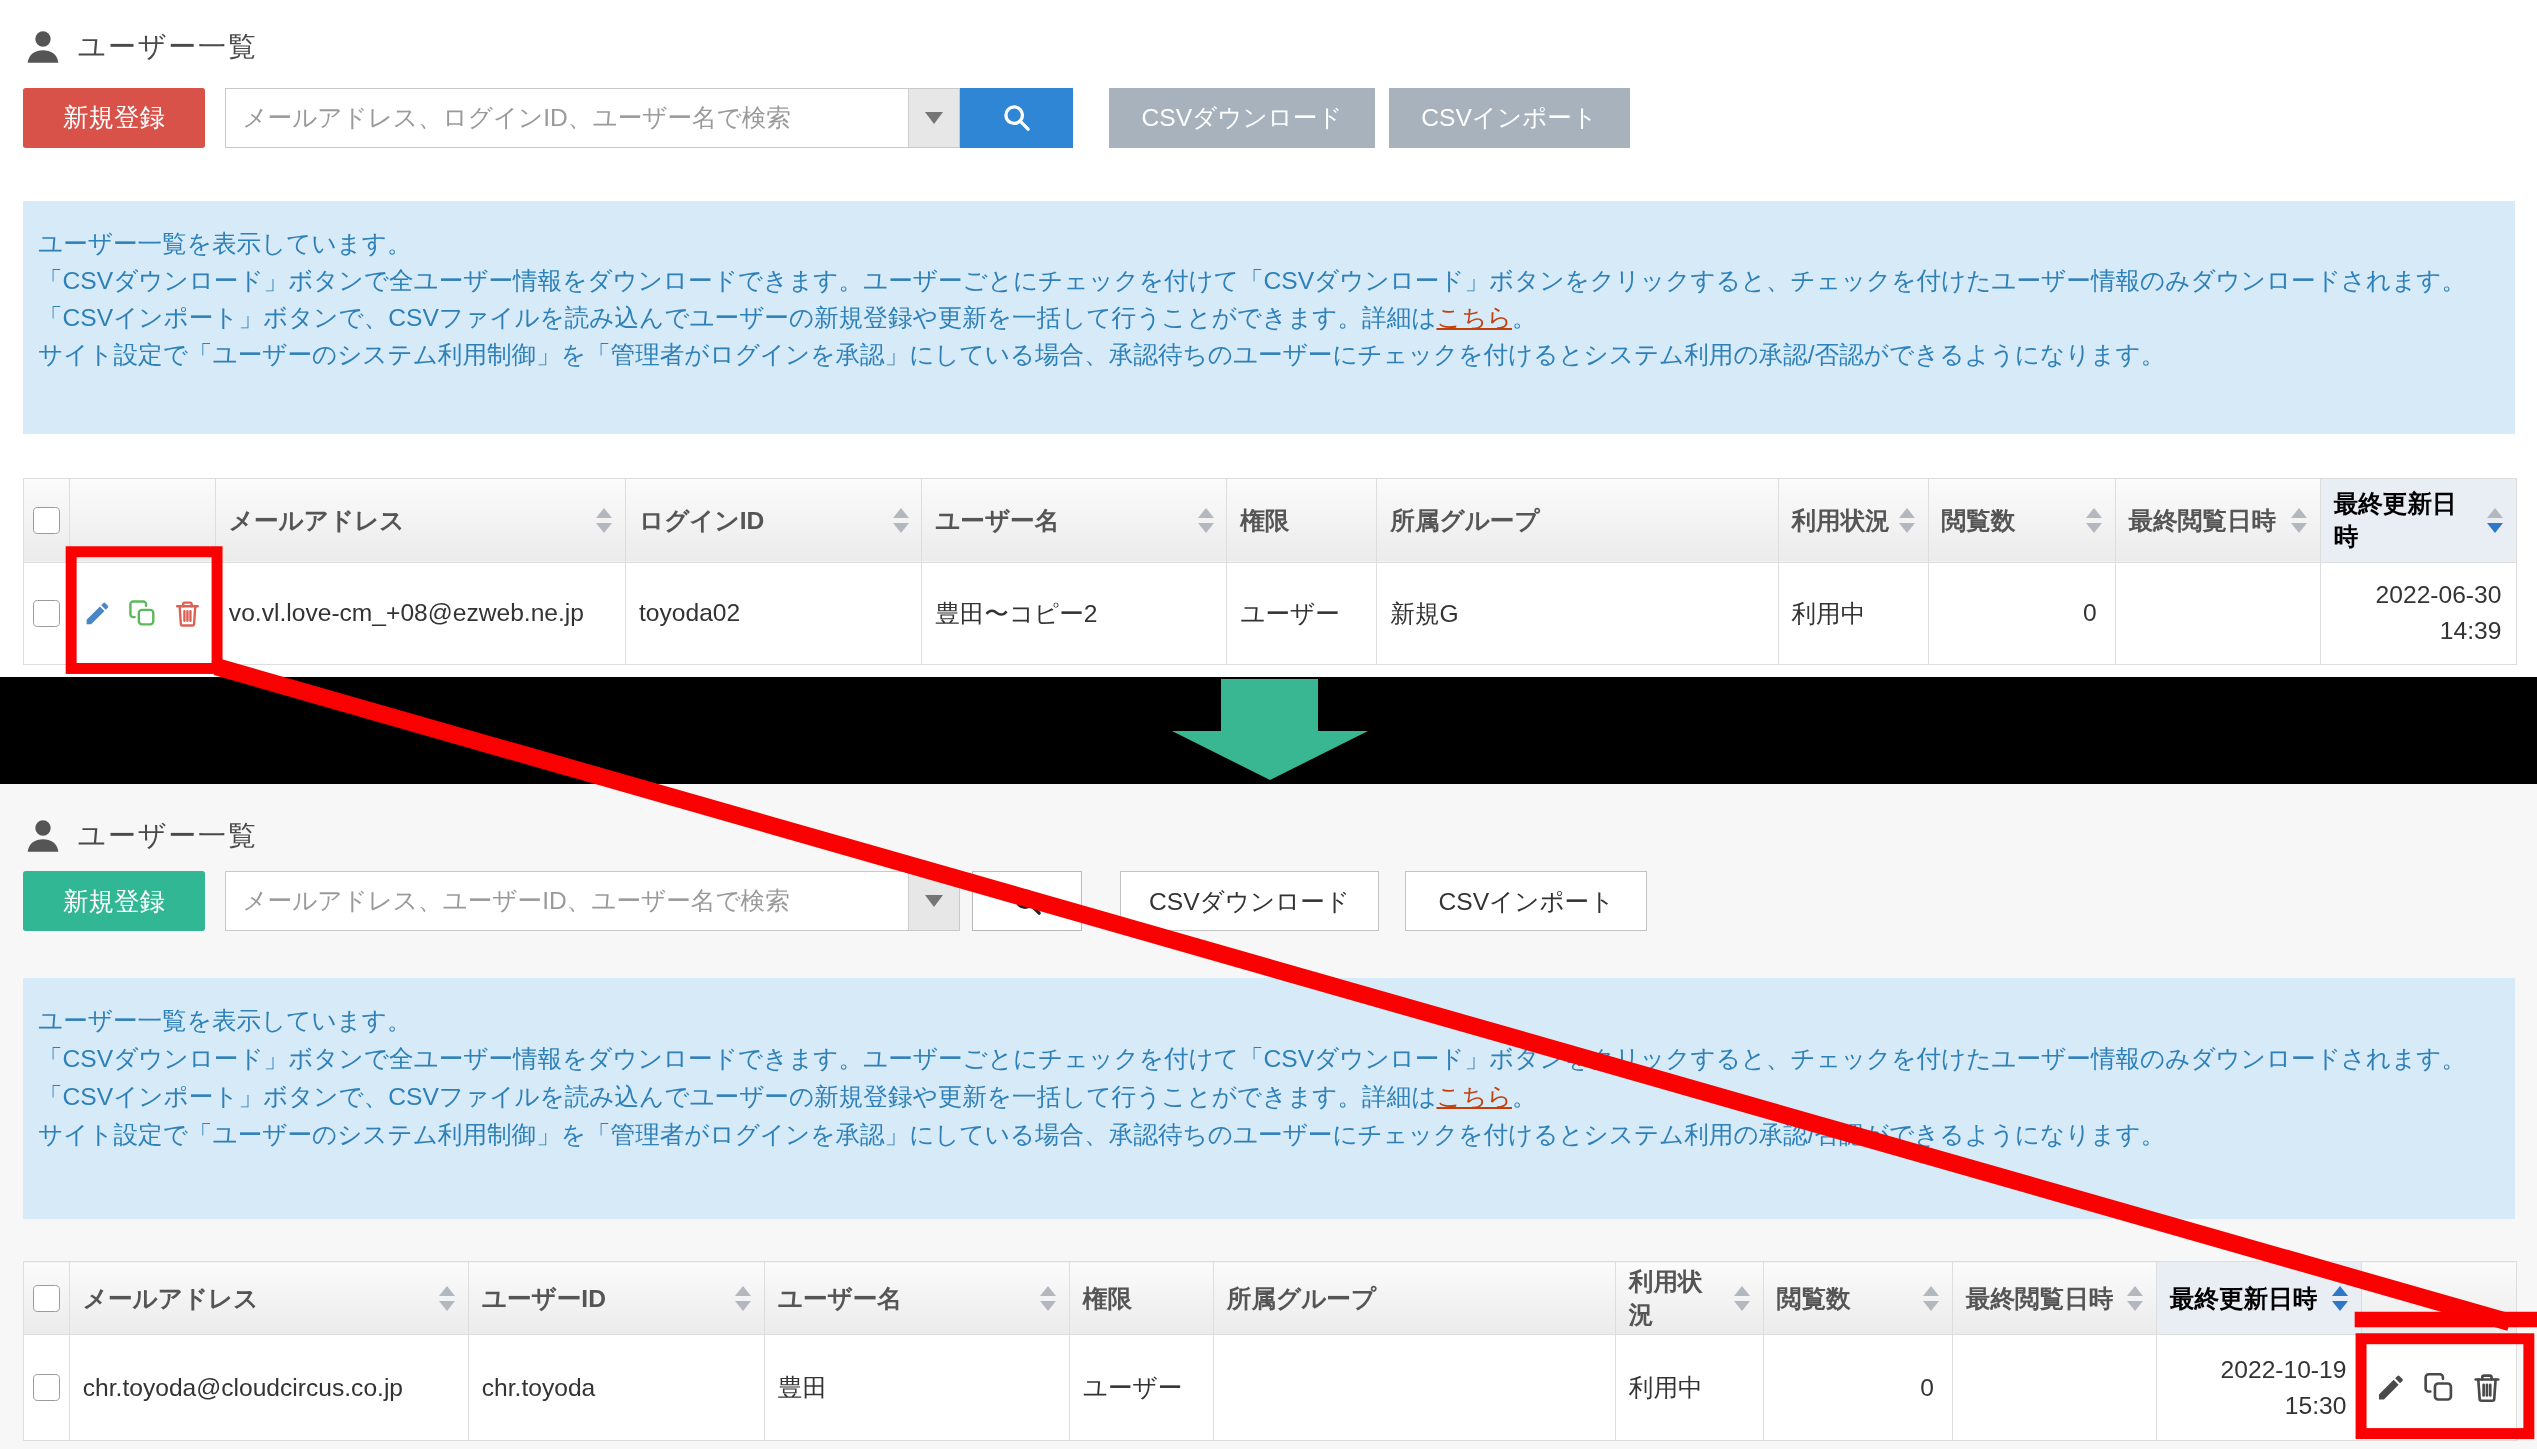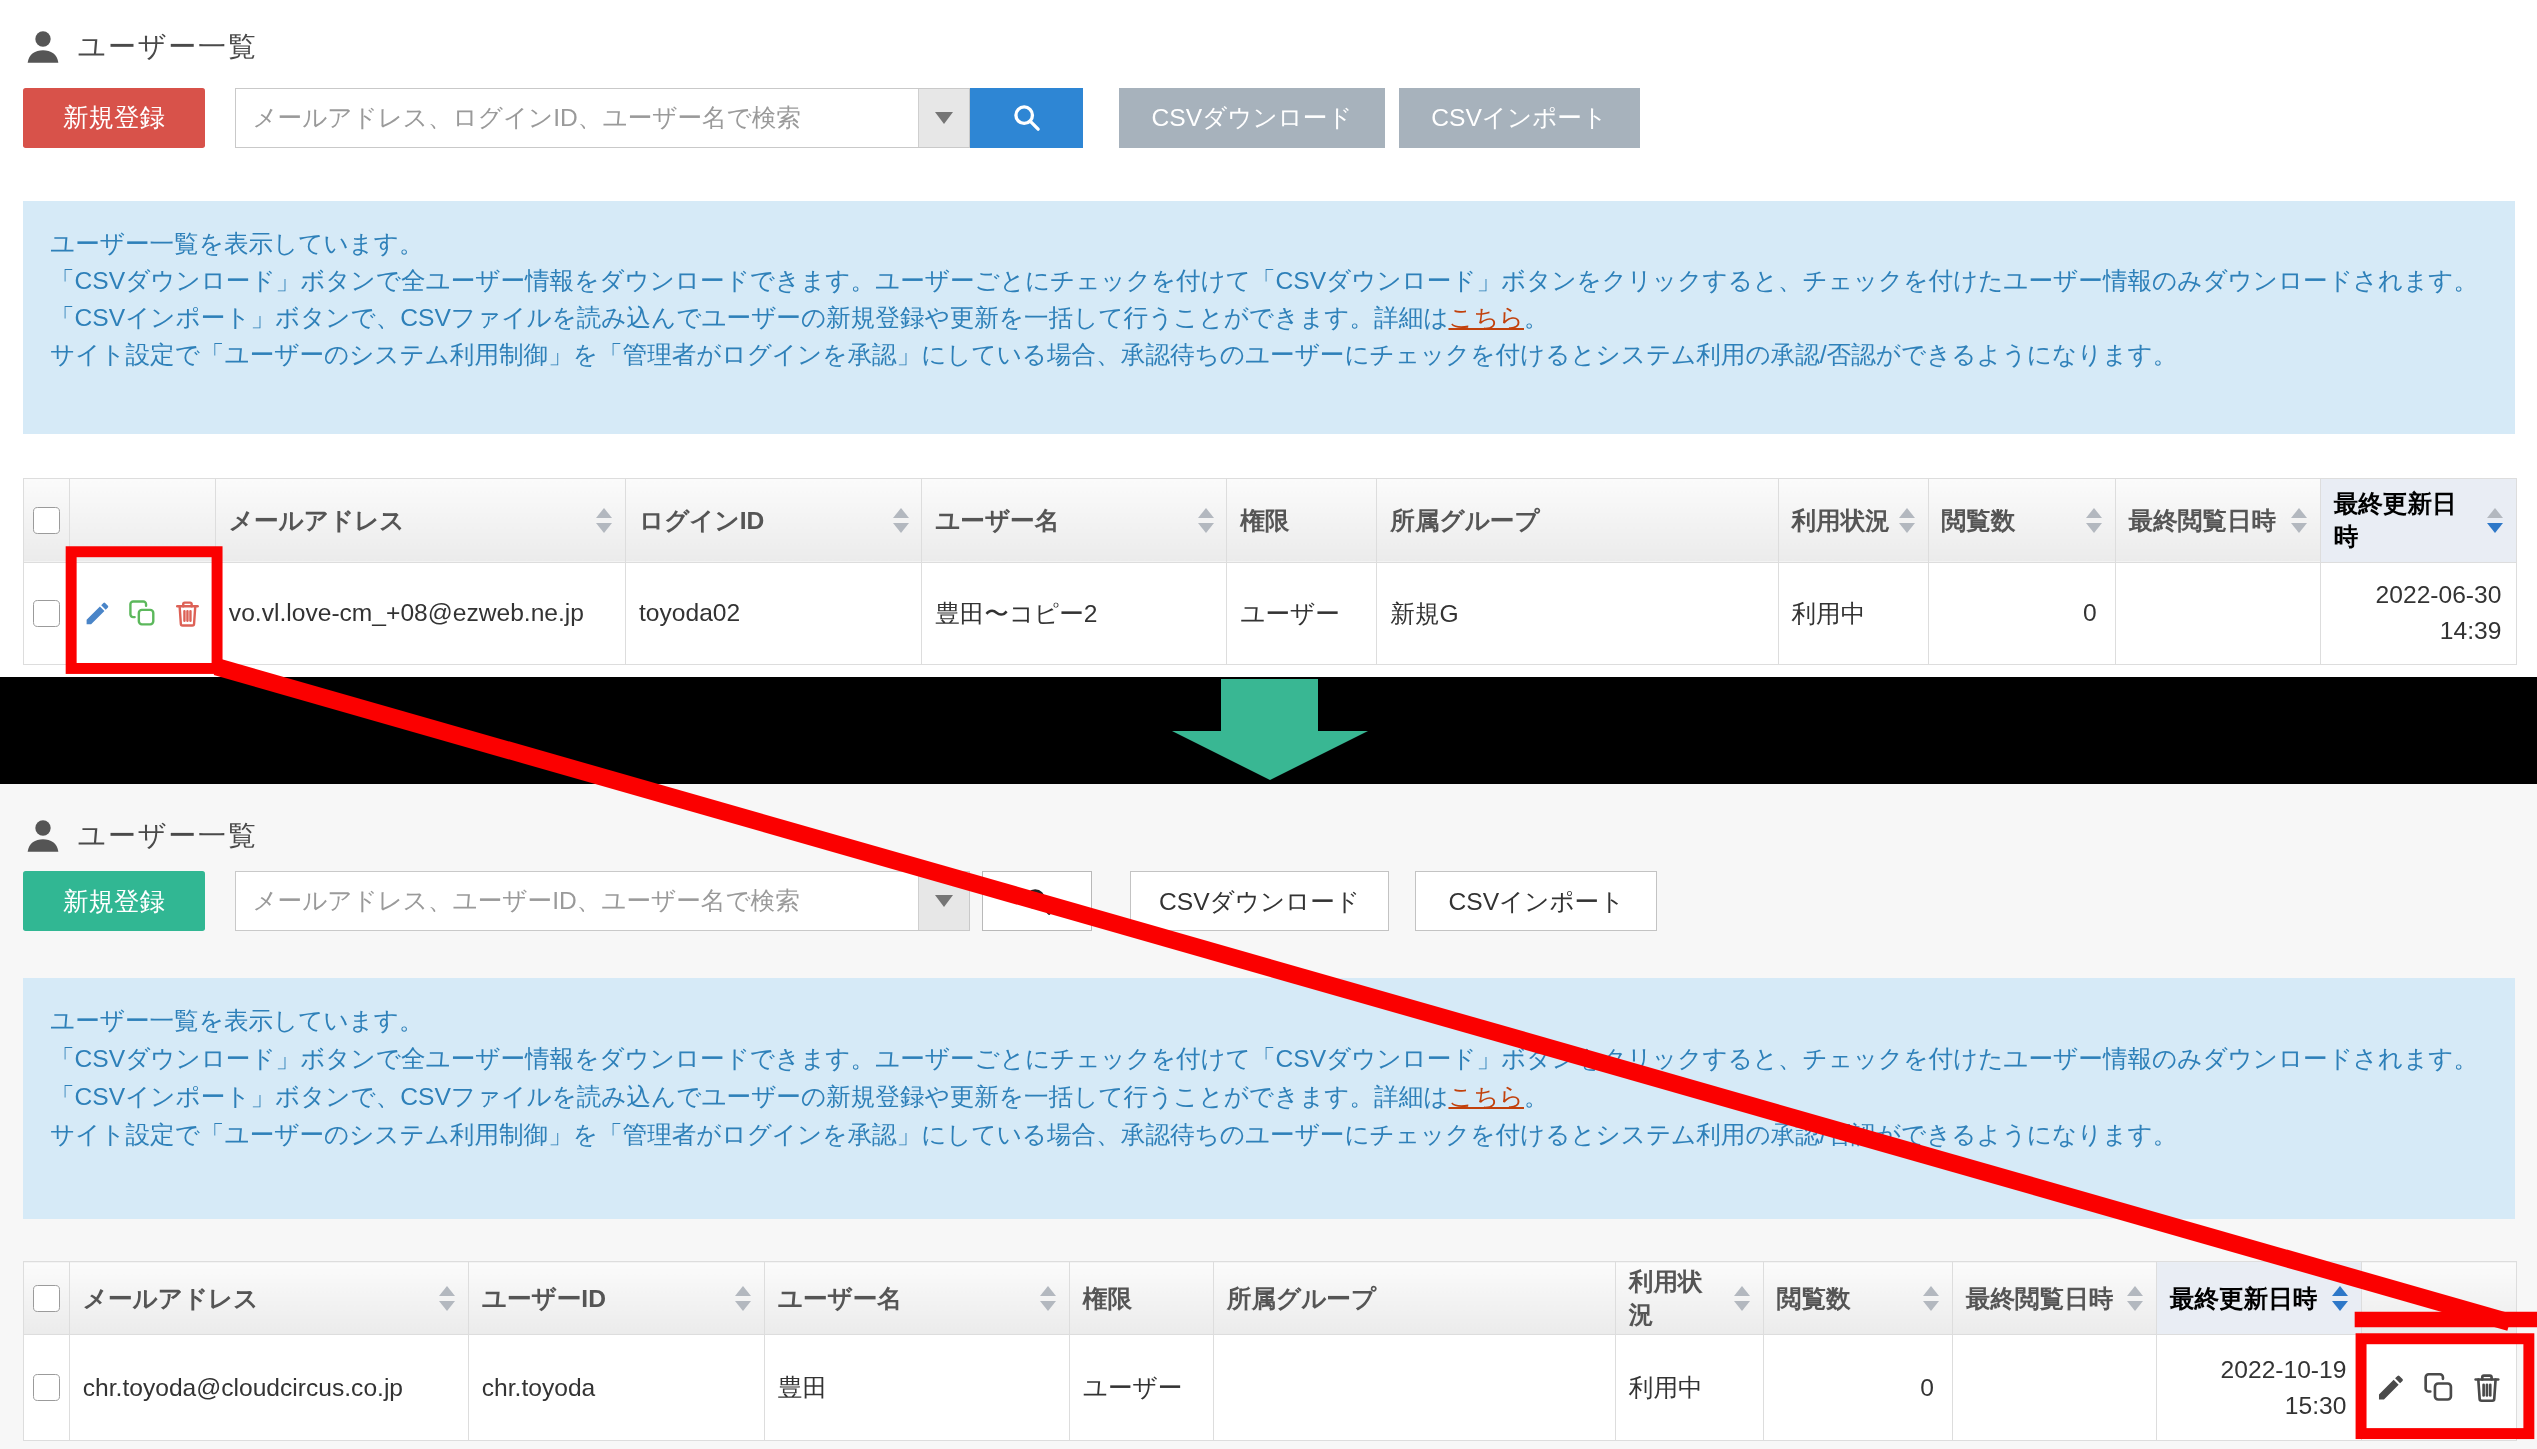--- a/index.html
+++ b/index.html
@@ -17,39 +17,39 @@
   .person-icon svg { width:40px; height:40px; display:block; }
   .page-title { font-size:28px; font-weight:500; color:#4a4a4a; letter-spacing:1.8px; }
 
   
   .toolbar { display:flex; align-items:stretch; margin:12.8px 0 0 23px; height:60px; }
   .section-bottom .toolbar { margin-top:7.3px; }
   .btn { display:flex; align-items:center; justify-content:center; font-size:25.5px; cursor:pointer; }
   .btn-new { width:182px; color:#fff; border-radius:2.7px; }
   .btn-new.red { background:#d8524a; }
   .btn-new.green { background:#31b793; }
-  .search-box { display:flex; margin-left:30px; width:735px; background:#fff; border:0.9px solid #c9c9c9; }
+  .search-box { display:flex; margin-left:20px; width:735px; background:#fff; border:0.9px solid #c9c9c9; }
   .search-input { flex:1; border:none; outline:none; font-size:24.6px; padding:0 16.4px; color:#333; background:transparent; }
   .search-input::placeholder { color:#9a9a9a; }
   .caret-zone { width:51px; background:#e7e7e7; border-left:0.9px solid #cfcfcf; display:flex; align-items:center; justify-content:center; cursor:pointer; }
   .caret-down { width:0; height:0; border-left:9px solid transparent; border-right:9px solid transparent; border-top:12px solid #757575; }
   .btn-search-blue { width:113px; background:#2e86d4; }
   .btn-search-white { width:110px; background:#ffffff; border:0.9px solid #b9b9b9; margin-left:12px; }
   .search-glyph svg { width:31px; height:31px; display:block; }
   .btn-csv { font-size:24.6px; }
   .btn-csv.gray { background:#a7b2bc; color:#ffffff; }
   .btn-csv.white { background:#ffffff; color:#333; border:0.9px solid #c3c3c3; }
   .csv-dl-top { margin-left:36px; width:266px; }
   .csv-im-top { margin-left:13.7px; width:241px; }
   .csv-dl-bot { margin-left:38px; width:259px; }
   .csv-im-bot { margin-left:26.4px; width:242px; }
 
   
   .notice { margin:53px 8px 0 23px; width:2492px; background:#d6eaf7; color:#2e80b9;
-            font-size:24.6px; line-height:37px; padding:24px 27px; height:233px; overflow:hidden; }
+            font-size:24.6px; line-height:37px; padding:24px 15px; height:233px; overflow:hidden; }
   .section-bottom .notice { margin-top:47px; height:241px; line-height:38px; }
   .notice a { color:#c2410c; text-decoration:underline; cursor:pointer; }
 
   
   table.data-table { border-collapse:collapse; table-layout:fixed; margin:44px 0 0 23px; width:2494px; background:#fff;padding-left:13px; }
   .section-bottom table.data-table { margin-top:42px; }
   .data-table th, .data-table td { border:0.9px solid #dddddd; font-size:24.6px; color:#333; padding:0 12.8px; overflow:hidden; }
   .data-table thead th { background:linear-gradient(#fbfbfb,#ebebeb); color:#555; font-weight:bold; text-align:left; height:84px; }
   .section-bottom .data-table thead th { height:73px; }
   .data-table thead th.sorted { background:#e9edf4; color:#000000; }

